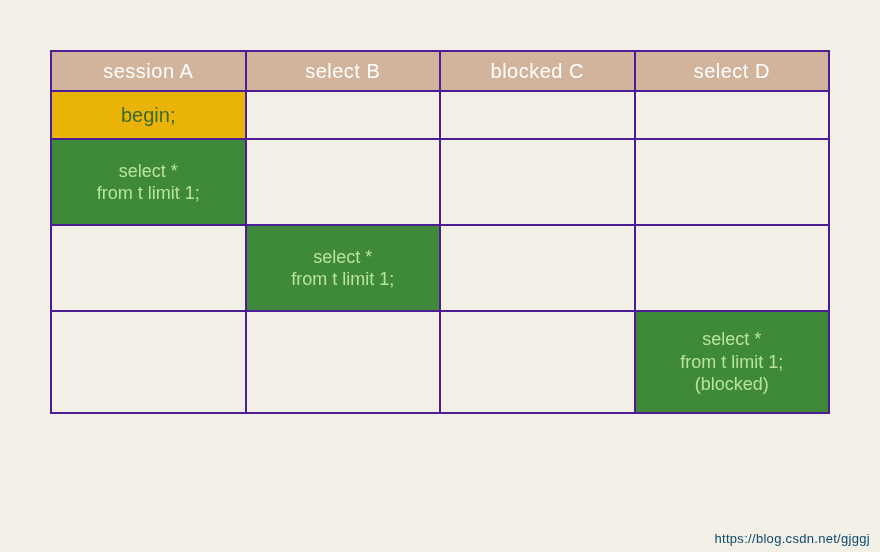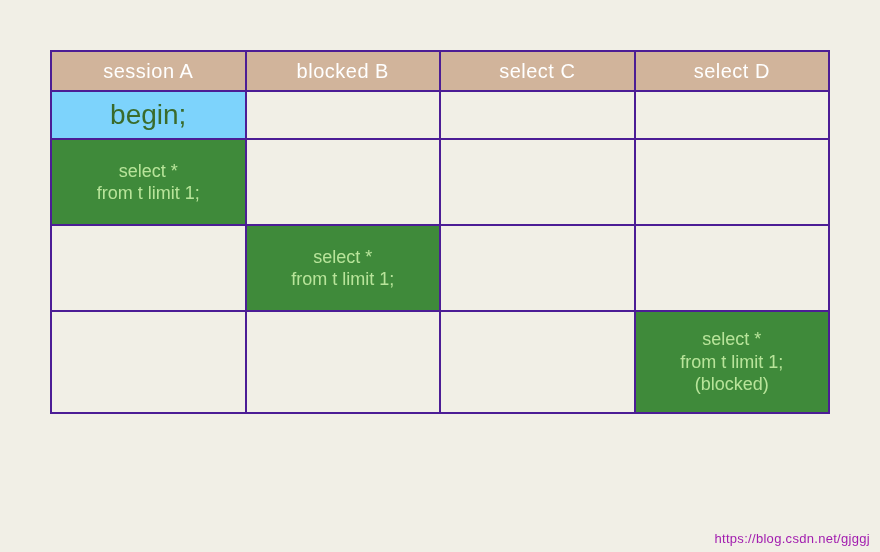--- a/index.html
+++ b/index.html
@@ -28,23 +28,23 @@
     background: #d1b49b;
     color: #ffffff;
     font-weight: normal;
     font-size: 20px;
     height: 38px;
     letter-spacing: 0.5px;
   }
   td { height: 84px; }
   tr.short td { height: 46px; }
   .cell-light {
-    background: #7dd3fc;
+    background: #eab308;
     color: #3a6b2b;
-    font-size: 28px;
+    font-size: 20px;
     width: 100%;
     height: 100%;
     display: flex;
     align-items: center;
     justify-content: center;
   }
   .cell-dark {
     background: #3f8a3a;
     color: #b8e49a;
     font-size: 18px;
@@ -55,36 +55,36 @@
     align-items: center;
     justify-content: center;
     white-space: pre-line;
     padding: 16px 6px;
     box-sizing: border-box;
   }
   .watermark {
     position: absolute;
     right: 10px;
     bottom: 6px;
-    color: #a21caf;
+    color: #0c4a6e;
     font-family: Arial, sans-serif;
     font-size: 13px;
     letter-spacing: 0.3px;
   }
 </style>
 </head>
 <body>
 
 <div class="wrap">
 <table>
   <thead>
     <tr>
       <th>session A</th>
-      <th>blocked B</th>
-      <th>select C</th>
+      <th>select B</th>
+      <th>blocked C</th>
       <th>select D</th>
     </tr>
   </thead>
   <tbody>
     <tr class="short">
       <td>
             <div class="cell-light">begin;</div>
           </td>
       <td></td>
       <td></td>

